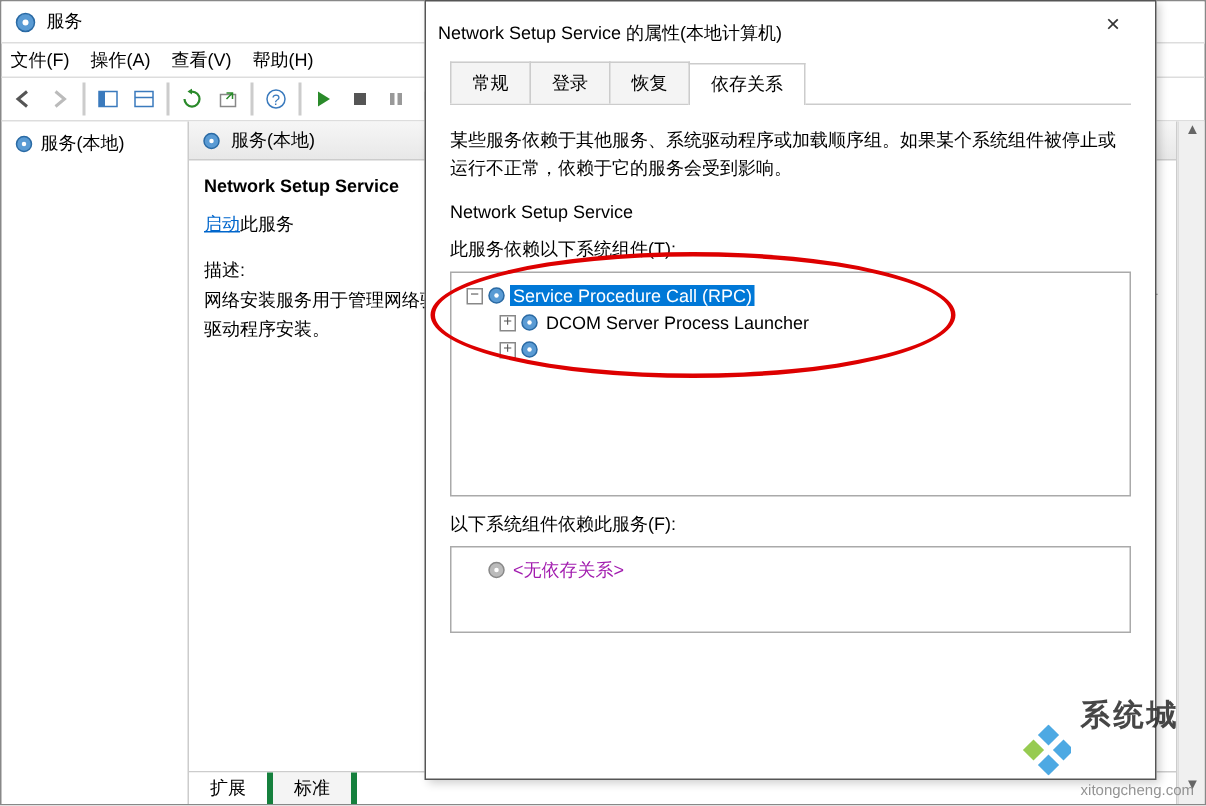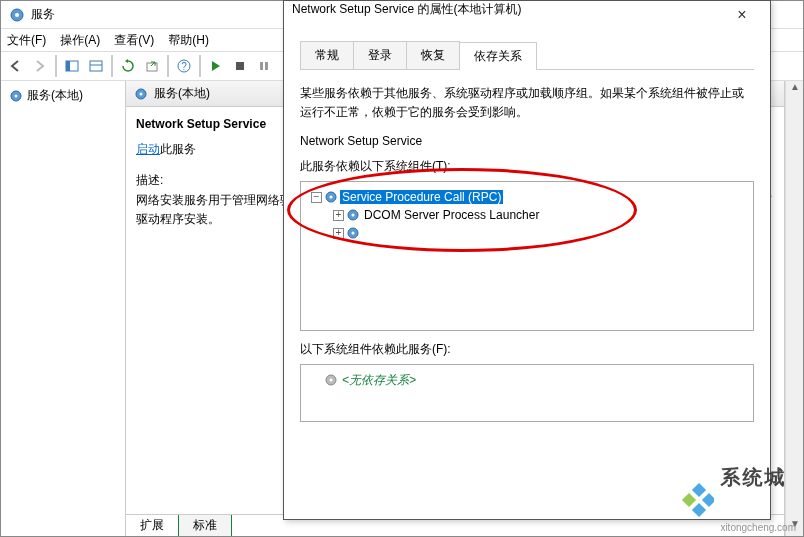--- a/index.html
+++ b/index.html
@@ -19,48 +19,48 @@
 .left-pane { width: 125px; border-right: 1px solid #ccc; padding: 4px 6px; }
 .left-item { display: flex; align-items: center; gap: 4px; padding: 2px 2px; }
 .center-pane { flex: 1; border-right: 1px solid #ccc; padding: 0; position: relative; }
 .center-header { background: linear-gradient(#f6f6f6,#e8e8e8); border-bottom: 1px solid #ccc; padding: 4px 8px; display: flex; align-items: center; gap: 6px; }
 .center-body { padding: 10px; }
 .svc-title { font-weight: bold; margin-bottom: 10px; }
 .svc-link { color: #0066cc; text-decoration: underline; }
 .svc-desc-label { margin-top: 14px; }
 .svc-desc { margin-top: 2px; line-height: 1.6; color: #000; }
 .tabs-bottom { position: absolute; bottom: 0; left: 0; right: 0; height: 22px; display: flex; border-top: 1px solid #ccc; }
-.tabs-bottom span { padding: 2px 14px; border-right: 1px solid #15803d; background: #f4f4f4; }
+.tabs-bottom span { padding: 2px 14px; border-right: 4px solid #15803d; background: #f4f4f4; }
 .tabs-bottom span.active { background: #fff; }
 
 .right-scroll { width: 18px; background: #f0f0f0; border-left: 1px solid #ddd; position: relative; }
 .right-scroll .up, .right-scroll .down { position: absolute; left: 0; width: 18px; height: 18px; text-align: center; color: #666; font-size: 10px; }
 .right-scroll .up { top: 0; }
 .right-scroll .down { bottom: 0; }
 
 
 .dialog { position: absolute; left: 283px; top: 0; width: 488px; height: 520px; background: #fff; border: 1px solid #555; box-shadow: 2px 2px 6px rgba(0,0,0,0.2); }
-.dlg-titlebar { height: 30px; display: flex; align-items: flex-start; padding: 0 8px; }
+.dlg-titlebar { height: 30px; display: flex; align-items: flex-end; padding: 0 8px; }
 .dlg-title { flex: 1; }
 .dlg-close { width: 40px; height: 28px; text-align: center; font-size: 16px; line-height: 28px; color: #333; }
 .dlg-body { padding: 10px 16px 14px 16px; height: calc(100% - 30px); }
 .dlg-tabs { display: flex; border-bottom: 1px solid #ccc; }
 .dlg-tab { padding: 5px 14px; border: 1px solid #ccc; border-bottom: none; background: #f4f4f4; margin-right: -1px; position: relative; }
 .dlg-tab.active { background: #fff; top: 1px; }
 .dlg-info { margin: 14px 0 12px 0; line-height: 1.6; }
 .dlg-section { margin-top: 10px; }
 .dlg-section-title { margin-bottom: 6px; }
 .tree-box { border: 1px solid #aaa; height: 150px; padding: 6px 4px; position: relative; background: #fff; }
 .tree-box.small { height: 58px; }
 .tree-row { display: flex; align-items: center; height: 18px; padding-left: 6px; gap: 2px; }
 .tree-row.indent { padding-left: 28px; }
 .tree-exp { width: 11px; height: 11px; border: 1px solid #888; text-align: center; line-height: 8px; font-size: 10px; color: #555; background: #fff; }
 .tree-label { padding: 0 2px; }
 .tree-label.sel { background: #0078d7; color: #fff; }
-.tree-label.dim { color: #15803d; font-style: italic; }
+.tree-label.dim { color: #a21caf; }
 .gear-icon { width: 14px; height: 14px; }
 
 
 .annotation { position: absolute; border: 3px solid #d00; border-radius: 50%; pointer-events: none; }
 
 
 .watermark { position: absolute; right: 8px; bottom: 4px; display: flex; align-items: center; gap: 6px; opacity: 0.9; }
 .wm-logo { width: 34px; height: 34px; }
 .wm-text { display: flex; flex-direction: column; line-height: 1.1; gap: 34px; }
 .wm-main { font-size: 20px; color: #333; font-weight: bold; letter-spacing: 2px; }

